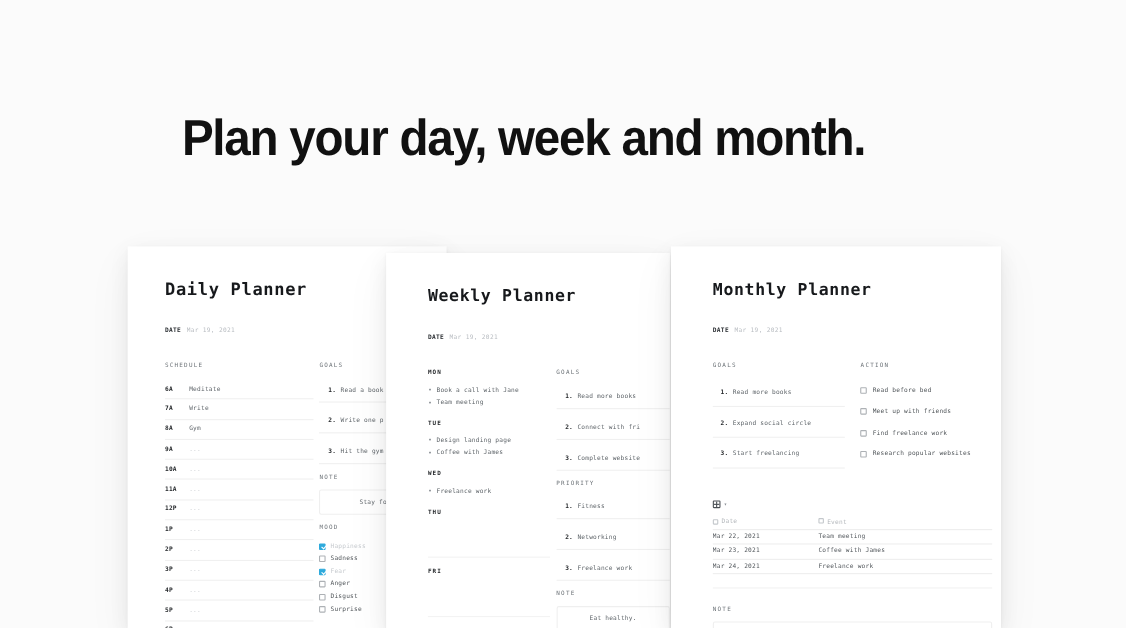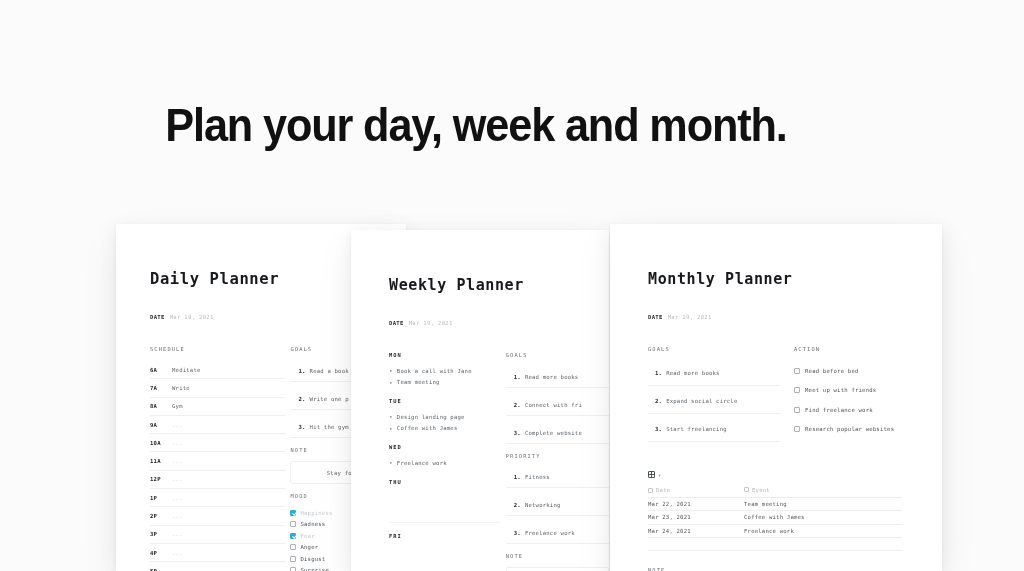--- a/index.html
+++ b/index.html
@@ -46,30 +46,30 @@
     position: absolute;
     background: #ffffff;
     box-shadow: 0 1px 3px rgba(15,15,15,0.06),
                 0 6px 18px rgba(15,15,15,0.07),
                 0 14px 40px rgba(15,15,15,0.05);
     overflow: hidden;
     font-family: "DejaVu Sans Mono", monospace;
   }
   .card-daily   { left: 116px; top: 224px; width: 290px; height: 347px; z-index: 1; }
   .card-weekly  { left: 351px; top: 230px; width: 258px; height: 344px; z-index: 2; }
-  .card-monthly { left: 610px; top: 224px; width: 332px; height: 347px; z-index: 3; }
+  .card-monthly { left: 610px; top: 224px; width: 300px; height: 347px; z-index: 3; }
 
   .card-inner {
     padding: 30px 0 0 34px;
   }
   .card-weekly .card-inner { padding-left: 38px; }
   .card-monthly .card-inner { padding-left: 38px; }
 
   .card-title {
-    margin: 16px 0 0 0;
+    margin: 0 0 0 0;
     font-size: 15.5px;
     font-weight: bold;
     letter-spacing: 0.6px;
     color: #17191c;
   }
   .card-weekly .card-title { font-size: 15px; }
   .card-monthly .card-title { font-size: 15px; }
 
   .date-row {
     margin-top: 26px;

